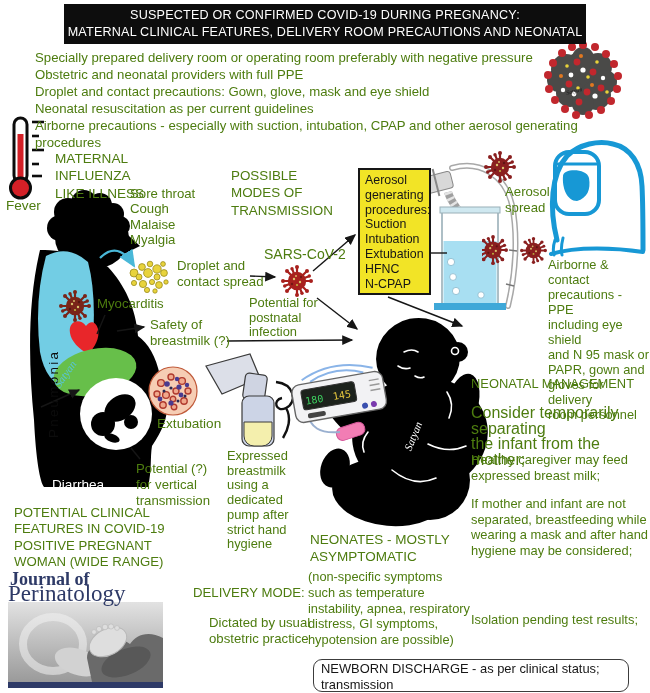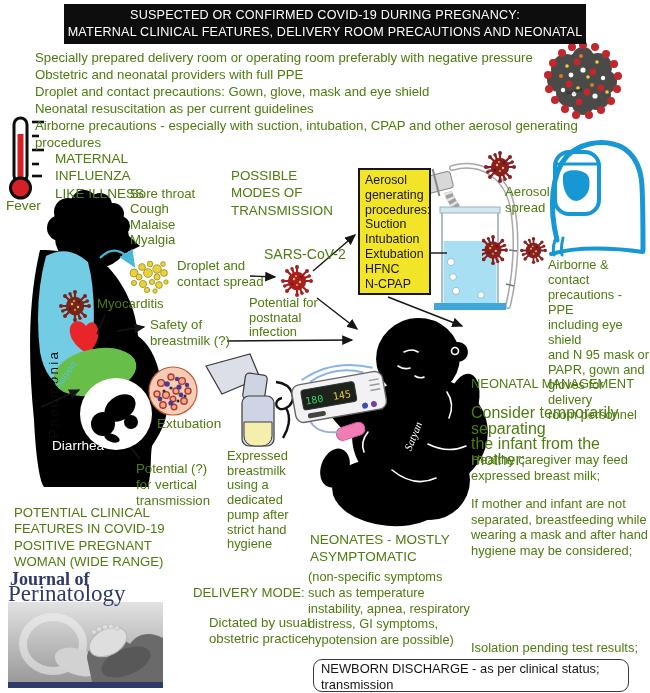--- a/index.html
+++ b/index.html
@@ -190,21 +190,21 @@
         <circle cx="131" cy="422" r="7"></circle>
         <ellipse cx="112" cy="438" rx="8" ry="4" transform="rotate(20 112 438)"></ellipse>
       </g>
       <use href="#vir" x="-16" y="-16" width="32" height="32" transform="translate(75,306)" style="color:#7a2418"></use>
     </g>
   </svg>
   <div class="vert" style="left:46px;top:438px">Pneumonia</div>
   <div class="sig" style="left:50px;top:368px;font-size:11px;color:#58c4dc;transform:rotate(-55deg)">Satyan</div>
 
   <div class="t" style="left:97px;top:296px">Myocarditis</div>
-  <div class="t" style="left:52px;top:438px;color:#ffffff;font-size:13.6px">Diarrhea</div>
+  <div class="t" style="left:52px;top:477px;color:#ffffff;font-size:13.6px">Diarrhea</div>
 
   <svg class="svgabs" style="left:122px;top:254px" width="52" height="44">
     <g fill="#e8d33c" stroke="#9a8d1e" stroke-width=".8" transform="translate(26,21)">
       <circle cx="-14" cy="-2" r="4"></circle>
         <circle cx="-6" cy="-8" r="3.4"></circle>
         <circle cx="2" cy="-11" r="2.8"></circle>
       <circle cx="9" cy="-6" r="4.2"></circle>
         <circle cx="15" cy="-11" r="2.4"></circle>
         <circle cx="-9" cy="2" r="3"></circle>
       <circle cx="0" cy="-2" r="4.4"></circle>
@@ -410,21 +410,21 @@
 
   <div class="t" style="left:471px;top:376px;font-size:12.9px">NEONATAL MANAGEMENT</div>
   <div class="t" style="left:471px;top:405px;font-size:16px;line-height:15.5px">Consider temporarily separating
 the infant from the mother;</div>
   <div class="t" style="left:471px;top:452px;font-size:12.9px;line-height:15.5px">Healthy caregiver may feed
 expressed breast milk;</div>
   <div class="t" style="left:471px;top:496px;font-size:12.9px;line-height:15.5px">If mother and infant are not
 separated,  breastfeeding while
 wearing a mask and after hand
 hygiene may be considered;</div>
-  <div class="t" style="left:471px;top:640px;font-size:12.9px">Isolation pending test results;</div>
+  <div class="t" style="left:471px;top:612px;font-size:12.9px">Isolation pending test results;</div>
 
   <div class="dischargebox">NEWBORN DISCHARGE - as per clinical status; transmission
 precautions at home based on infant's test results</div>
 
   <div class="t" style="left:14px;top:505px;line-height:16.3px">POTENTIAL CLINICAL
 FEATURES IN COVID-19
 POSITIVE PREGNANT
 WOMAN (WIDE RANGE)</div>
   <div class="t serif" style="left:10px;top:569px;font-size:18px;font-weight:bold">Journal of</div>
   <div class="t serif" style="left:8px;top:580px;font-size:23px">Perinatology</div>

